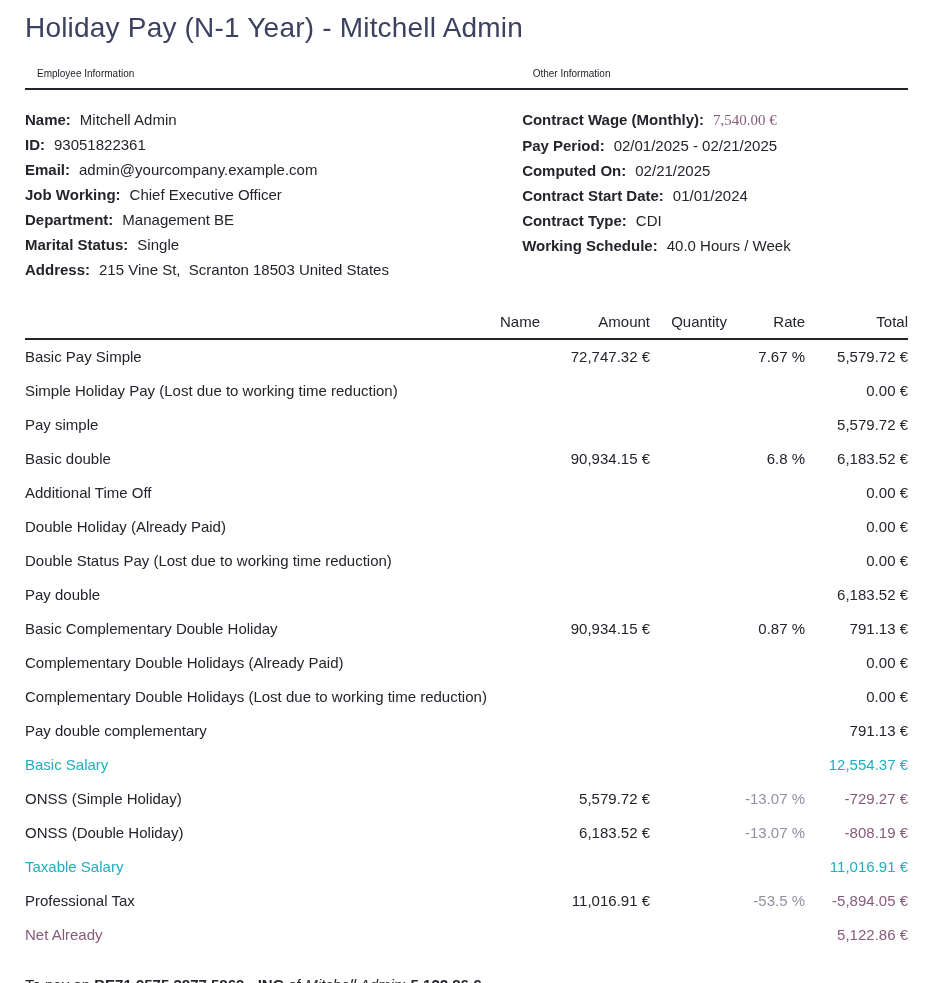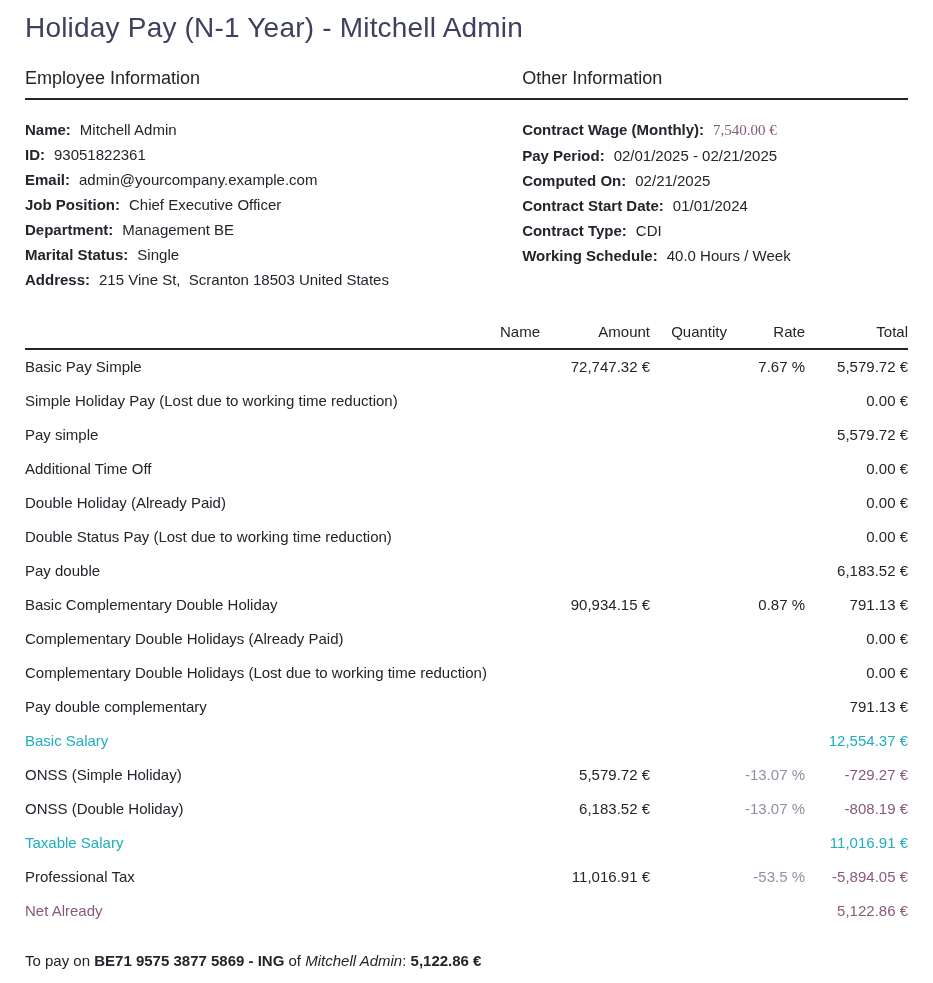--- a/index.html
+++ b/index.html
@@ -24,21 +24,21 @@
     font-size:28px;font-weight:400;color:var(--title-color);
     letter-spacing:.2px;margin-top:2px;margin-bottom:24px;
   }
   
   .info-head{
     display:flex;border-bottom:2px solid var(--border-dark);
     padding-bottom:9px;
   }
   .info-head .col-left{width:56.3%;}
   .info-head .col-right{width:43.7%;}
-  .section-title{font-size:18px;color:var(--text-dark);}
+  .section-title{font-size:10px;color:var(--text-dark);margin-left:12px;}
   .info-cols{display:flex;margin-top:17px;}
   .info-cols .col-left{width:56.3%;}
   .info-cols .col-right{width:43.7%;}
   .info-row{line-height:25px;white-space:pre-wrap;}
   .info-label{font-weight:700;margin-right:9px;}
   .info-value{white-space:pre-wrap;}
   .val-purple{color:var(--accent-purple);font-family:Liberation Serif, serif;}
   
   .salary-table{
     width:100%;border-collapse:collapse;margin-top:31px;table-layout:fixed;
@@ -79,21 +79,21 @@
   <div class="info-head">
     <div class="col-left section-title">Employee Information</div>
     <div class="col-right section-title">Other Information</div>
   </div>
 
   <div class="info-cols">
     <div class="col-left" id="employee-fields">
         <div class="info-row"><span class="info-label">Name:</span><span class="info-value">Mitchell Admin</span></div>
         <div class="info-row"><span class="info-label">ID:</span><span class="info-value">93051822361</span></div>
         <div class="info-row"><span class="info-label">Email:</span><span class="info-value">admin@yourcompany.example.com</span></div>
-        <div class="info-row"><span class="info-label">Job Position:</span><span class="info-value">Chief Executive Officer</span></div>
+        <div class="info-row"><span class="info-label">Job Working:</span><span class="info-value">Chief Executive Officer</span></div>
         <div class="info-row"><span class="info-label">Department:</span><span class="info-value">Management BE</span></div>
         <div class="info-row"><span class="info-label">Marital Status:</span><span class="info-value">Single</span></div>
         <div class="info-row"><span class="info-label">Address:</span><span class="info-value">215 Vine St,  Scranton 18503 United States</span></div>
       </div>
     <div class="col-right" id="other-fields">
         <div class="info-row"><span class="info-label">Contract Wage (Monthly):</span><span class="info-value val-purple">7,540.00 €</span></div>
         <div class="info-row"><span class="info-label">Pay Period:</span><span class="info-value">02/01/2025 - 02/21/2025</span></div>
         <div class="info-row"><span class="info-label">Computed On:</span><span class="info-value">02/21/2025</span></div>
         <div class="info-row"><span class="info-label">Contract Start Date:</span><span class="info-value">01/01/2024</span></div>
         <div class="info-row"><span class="info-label">Contract Type:</span><span class="info-value">CDI</span></div>
@@ -134,20 +134,27 @@
           <td class="cell-num cell-total">0.00 €</td>
         </tr>
         <tr class="normal">
           <td class="cell-name">Pay simple</td>
           <td class="cell-num cell-amount"></td>
           <td class="cell-num cell-qty"></td>
           <td class="cell-num cell-rate"></td>
           <td class="cell-num cell-total">5,579.72 €</td>
         </tr>
         <tr class="normal">
+          <td class="cell-name">Basic double</td>
+          <td class="cell-num cell-amount">90,934.15 €</td>
+          <td class="cell-num cell-qty"></td>
+          <td class="cell-num cell-rate">6.8 %</td>
+          <td class="cell-num cell-total">6,183.52 €</td>
+        </tr>
+        <tr class="normal">
           <td class="cell-name">Additional Time Off</td>
           <td class="cell-num cell-amount"></td>
           <td class="cell-num cell-qty"></td>
           <td class="cell-num cell-rate"></td>
           <td class="cell-num cell-total">0.00 €</td>
         </tr>
         <tr class="normal">
           <td class="cell-name">Double Holiday (Already Paid)</td>
           <td class="cell-num cell-amount"></td>
           <td class="cell-num cell-qty"></td>

